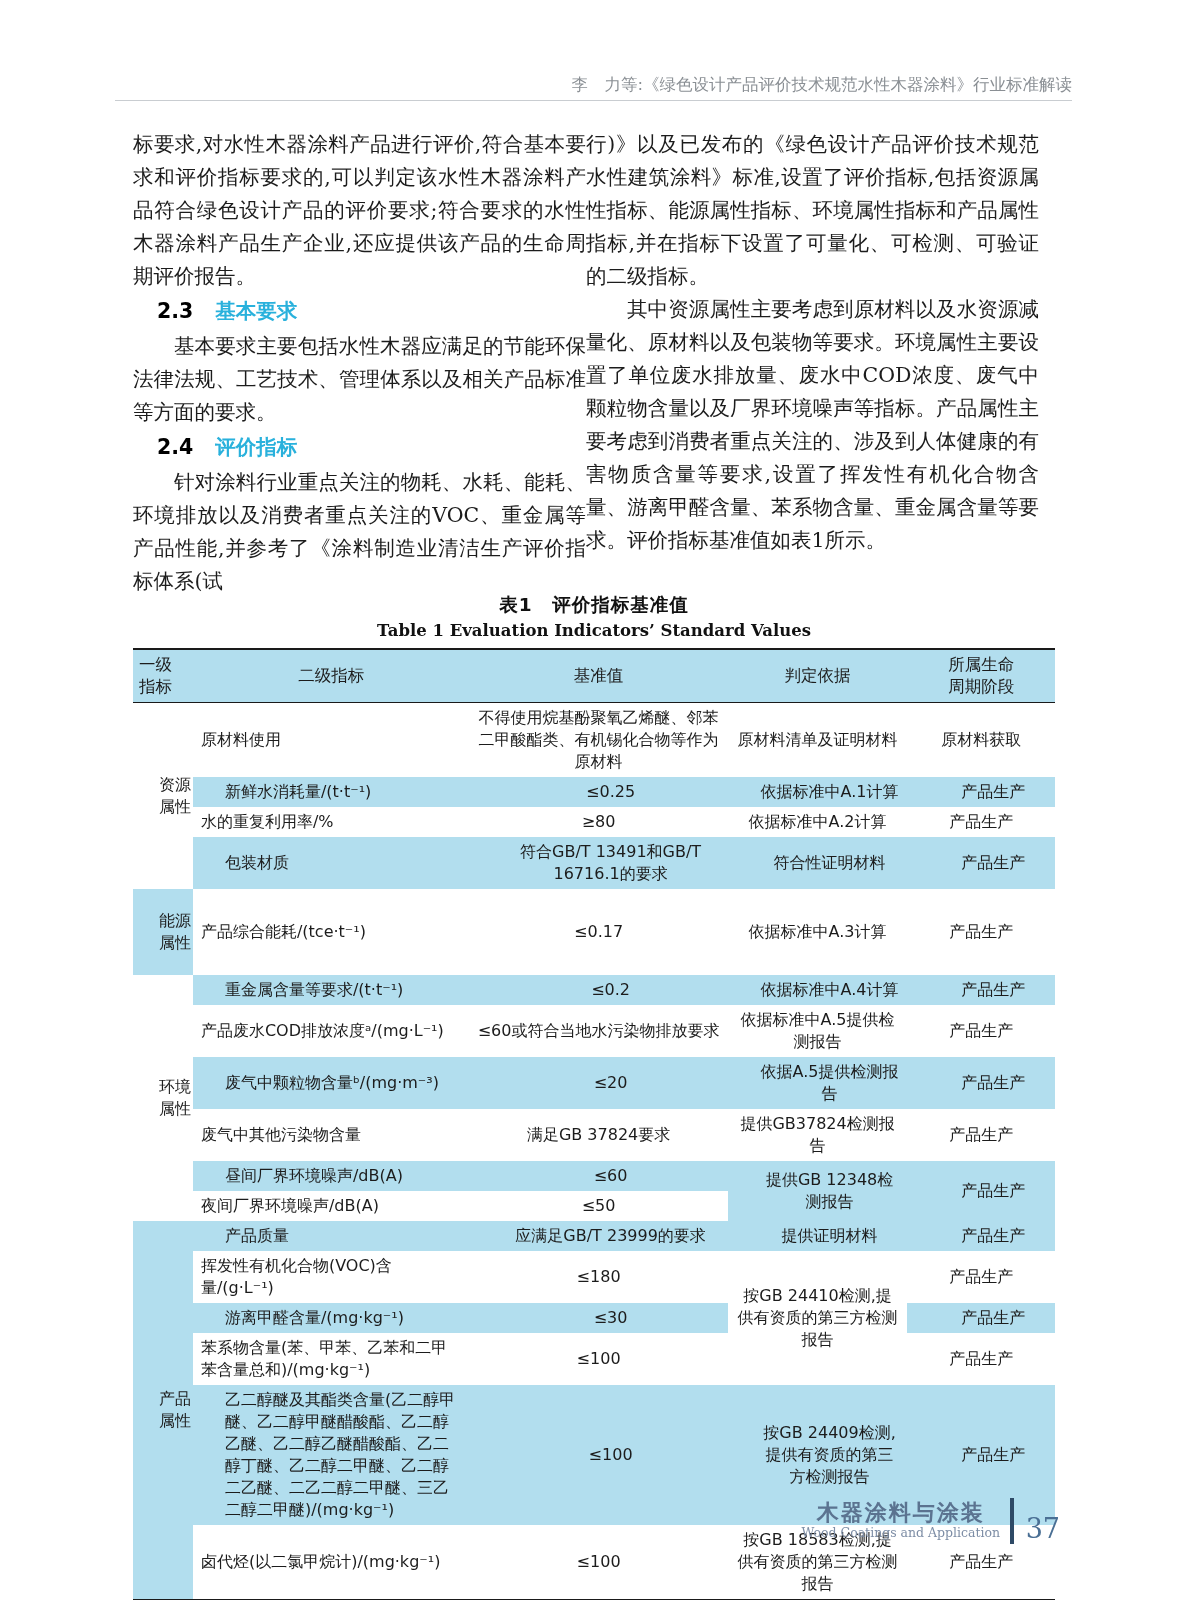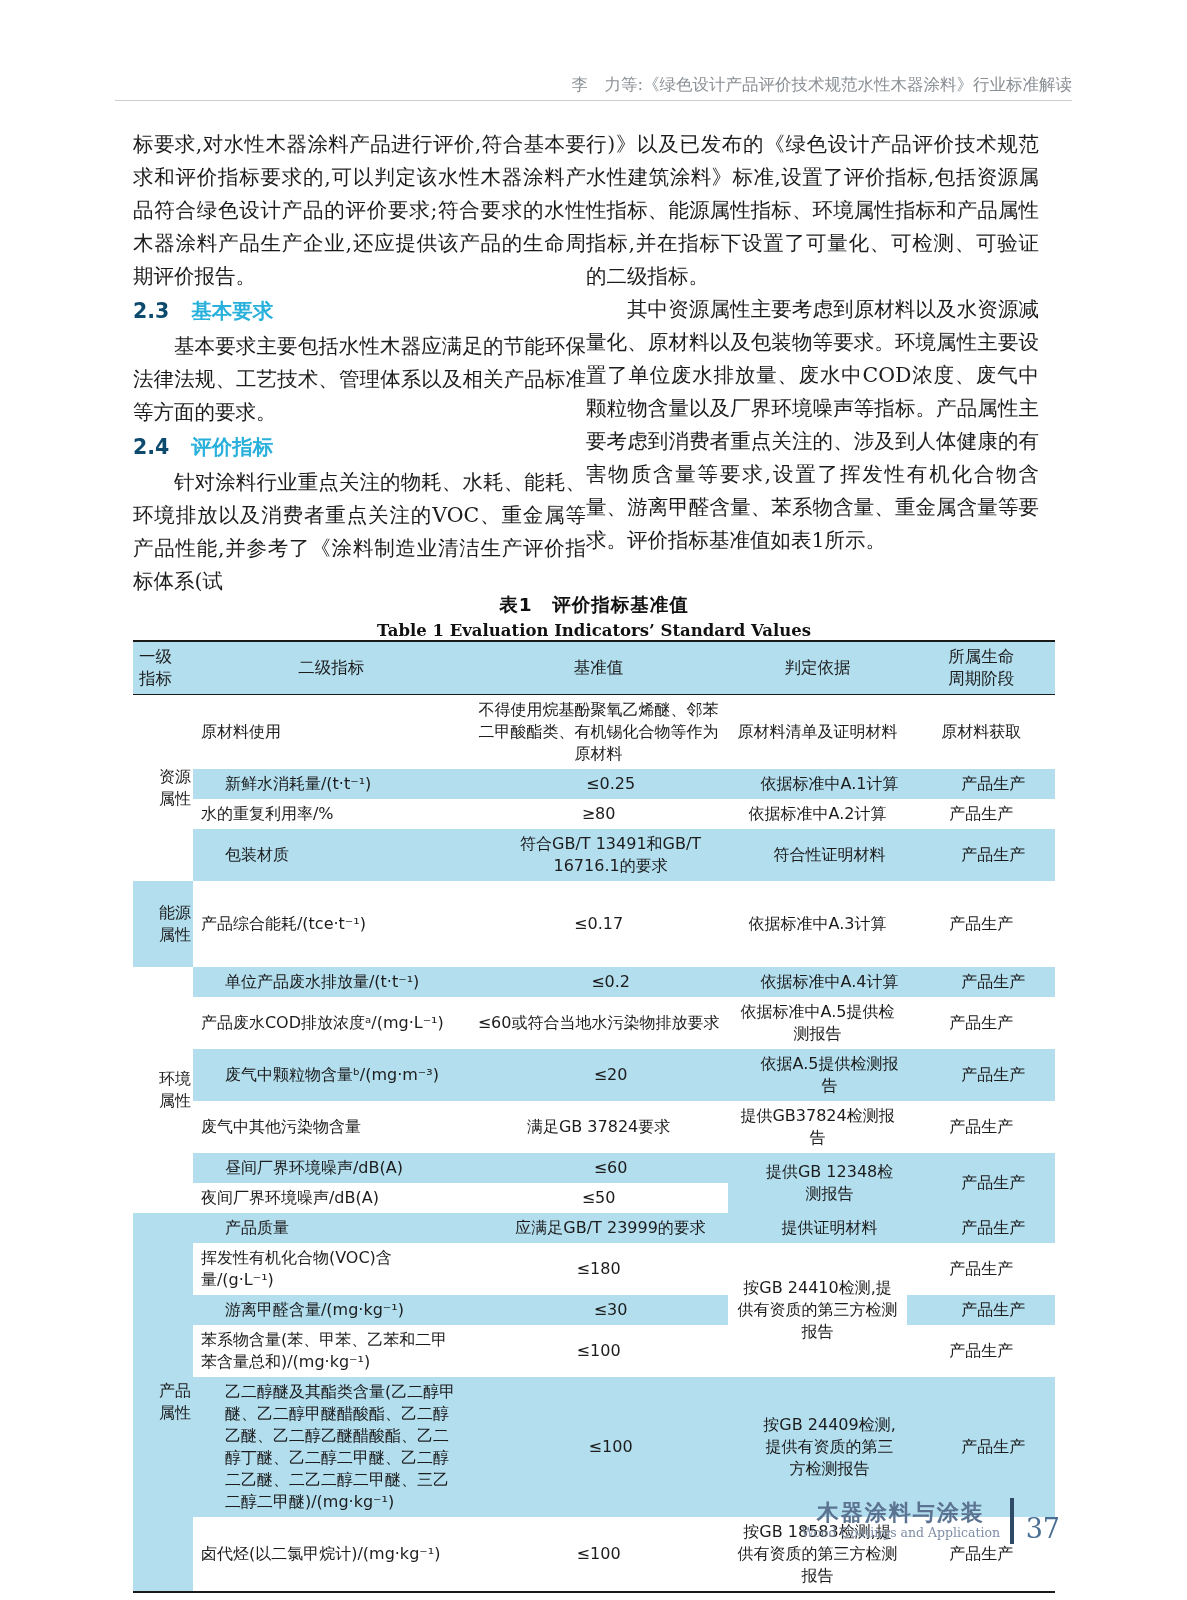--- a/index.html
+++ b/index.html
@@ -21,30 +21,30 @@
     display:flex;
   }
   .col{width:453px;font-size:20.5px;line-height:33px;text-align:justify;}
   .col p{margin:0;}
   .col p.indent{text-indent:2em;}
   .sec-head{
     font-family:"DejaVu Sans","Liberation Sans",sans-serif;
     font-weight:bold;color:#29b1dc;font-size:20.5px;
     margin:2px 0 2px 0;line-height:33px;
   }
-  .sec-head .sec-num{margin-right:22px;color:#0c4a6e;}
+  .sec-head .sec-num{margin-right:22px;color:#000000;margin-left:24px;}
   
   .tablewrap{position:absolute;left:133px;top:592px;width:922px;}
   .tbl-title-zh{
     text-align:center;font-family:"DejaVu Sans","Liberation Sans",sans-serif;
     font-weight:bold;font-size:18.5px;color:#111;letter-spacing:1px;
   }
   .tbl-title-en{
     text-align:center;font-family:"DejaVu Serif","Liberation Serif",serif;
-    font-weight:bold;font-size:16.5px;color:#111;margin-top:4px;margin-bottom:0;
+    font-weight:bold;font-size:16.5px;color:#111;margin-top:4px;margin-bottom:8px;
   }
   table.tbl{
     width:100%;border-collapse:collapse;table-layout:fixed;
     border-top:2.5px solid #1a1a1a;border-bottom:2.5px solid #1a1a1a;
     font-size:16px;line-height:22px;
     font-family:"DejaVu Sans","Liberation Sans",sans-serif;
   }
   table.tbl th{
     background:#b2deee;font-weight:normal;font-size:16.5px;
     border-bottom:1.5px solid #1a1a1a;padding:4px 6px;
@@ -151,21 +151,21 @@
           <td class="cat b">能源
 属性</td>
           <td class="ind">产品综合能耗/(tce·t⁻¹)</td>
           <td class="val">≤0.17</td>
           <td class="bas">依据标准中A.3计算</td>
           <td class="stg">产品生产</td>
         </tr>
         <tr>
           <td class="cat" rowspan="6">环境
 属性</td>
-          <td class="ind b">单位产品废水排放量/(t·t⁻¹)</td>
+          <td class="ind b">重金属含量等要求/(t·t⁻¹)</td>
           <td class="val b">≤0.2</td>
           <td class="bas b">依据标准中A.4计算</td>
           <td class="stg b">产品生产</td>
         </tr>
         <tr>
           <td class="ind">产品废水COD排放浓度ᵃ/(mg·L⁻¹)</td>
           <td class="val">≤60或符合当地水污染物排放要求</td>
           <td class="bas">依据标准中A.5提供检测报告</td>
           <td class="stg">产品生产</td>
         </tr>

